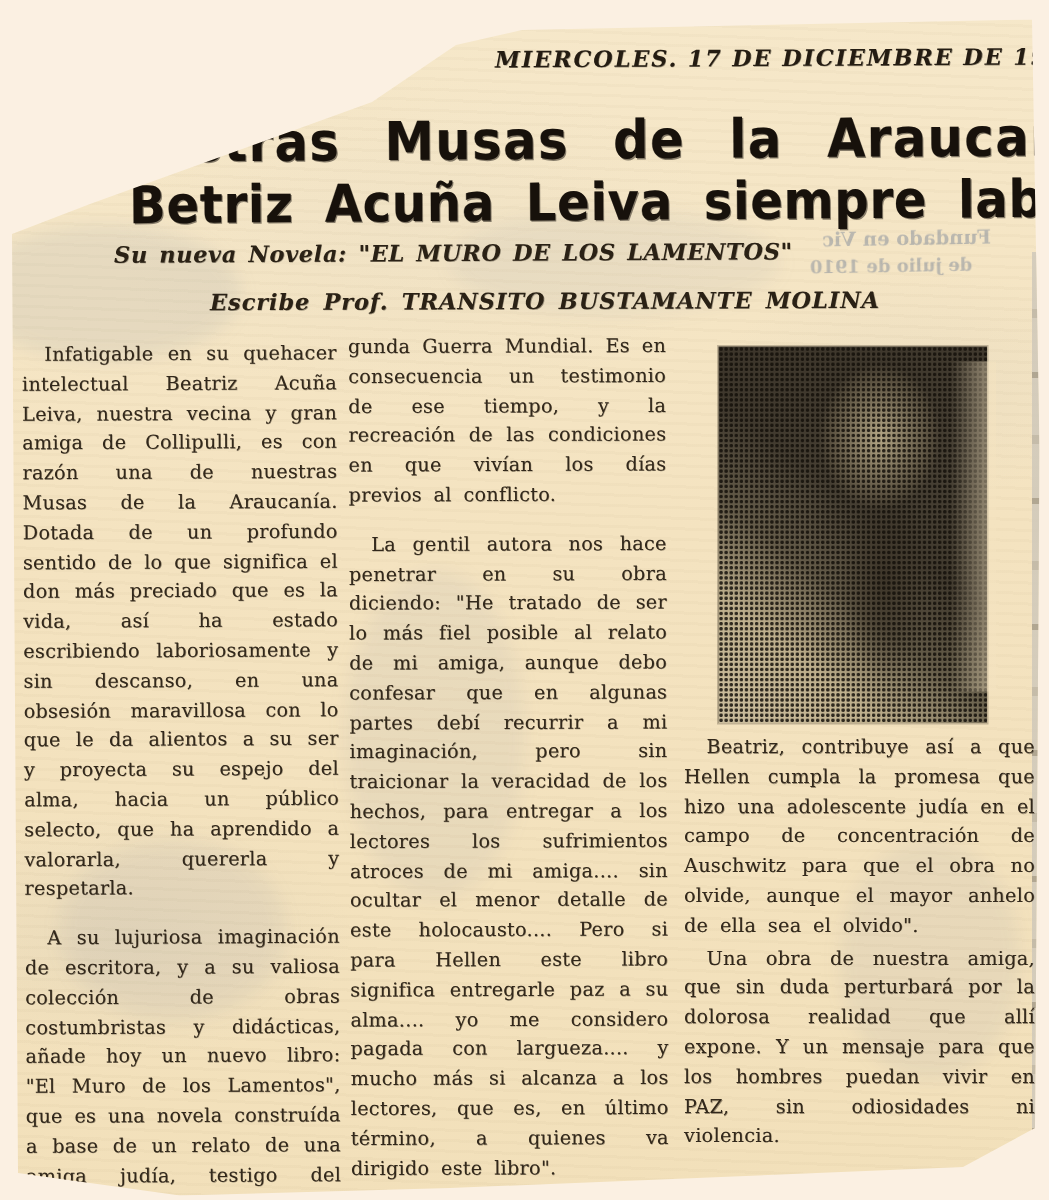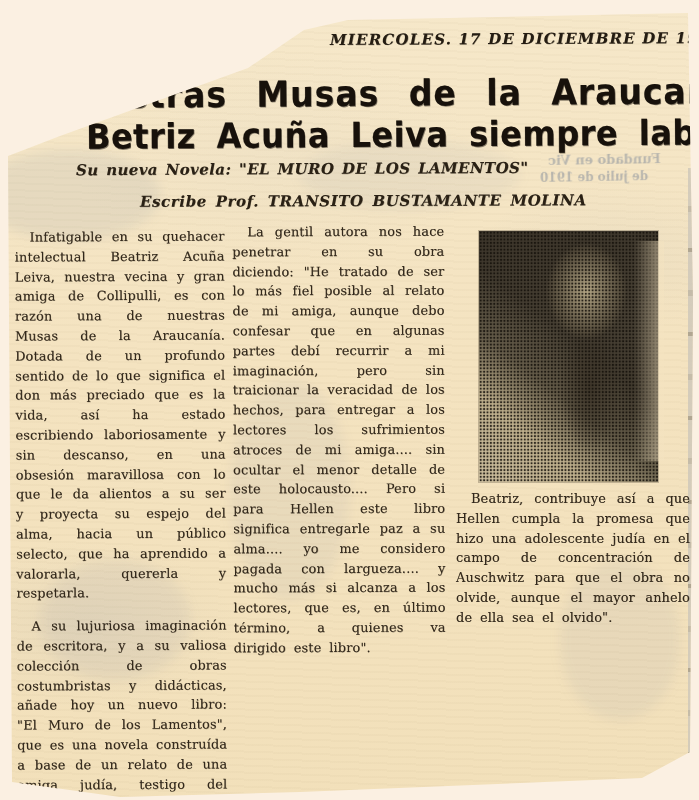--- a/index.html
+++ b/index.html
@@ -133,25 +133,27 @@
 
     <div class="subhead">Su nueva Novela: "EL MURO DE LOS LAMENTOS"</div>
     <div class="byline">Escribe Prof. TRANSITO BUSTAMANTE MOLINA</div>
 
     <div class="col col1">
       <p>Infatigable en su quehacer intelectual Beatriz Acuña Leiva, nuestra vecina y gran amiga de Collipulli, es con razón una de nuestras Musas de la Araucanía. Dotada de un profundo sentido de lo que significa el don más preciado que es la vida, así ha estado escribiendo laboriosamente y sin descanso, en una obsesión maravillosa con lo que le da alientos a su ser y proyecta su espejo del alma, hacia un público selecto, que ha aprendido a valorarla, quererla y respetarla.</p>
       <p>A su lujuriosa imaginación de escritora, y a su valiosa colección de obras costumbristas y didácticas, añade hoy un nuevo libro: "El Muro de los Lamentos", que es una novela construída a base de un relato de una amiga judía, testigo del genocidio durante la Se-</p>
     </div>
 
     <div class="col col2">
+      <p class="cont">gunda Guerra Mundial. Es en consecuencia un testimonio de ese tiempo, y la recreación de las condiciones en que vivían los días previos al conflicto.</p>
       <p>La gentil autora nos hace penetrar en su obra diciendo: "He tratado de ser lo más fiel posible al relato de mi amiga, aunque debo confesar que en algunas partes debí recurrir a mi imaginación, pero sin traicionar la veracidad de los hechos, para entregar a los lectores los sufrimientos atroces de mi amiga.... sin ocultar el menor detalle de este holocausto.... Pero si para Hellen este libro significa entregarle paz a su alma.... yo me considero pagada con largueza.... y mucho más si alcanza a los lectores, que es, en último término, a quienes va dirigido este libro".</p>
     </div>
 
     <div class="photo">
       <div class="glare"></div>
     </div>
 
     <div class="col col3" style="top:489px;">
       <p>Beatriz, contribuye así a que Hellen cumpla la promesa que hizo una adolescente judía en el campo de concentración de Auschwitz para que el obra no olvide, aunque el mayor anhelo de ella sea el olvido".</p>
+      <p>Una obra de nuestra amiga, que sin duda perturbará por la dolorosa realidad que allí expone. Y un mensaje para que los hombres puedan vivir en PAZ, sin odiosidades ni violencia.</p>
     </div>
   </div>
 
 </div>
 
 </body></html>

